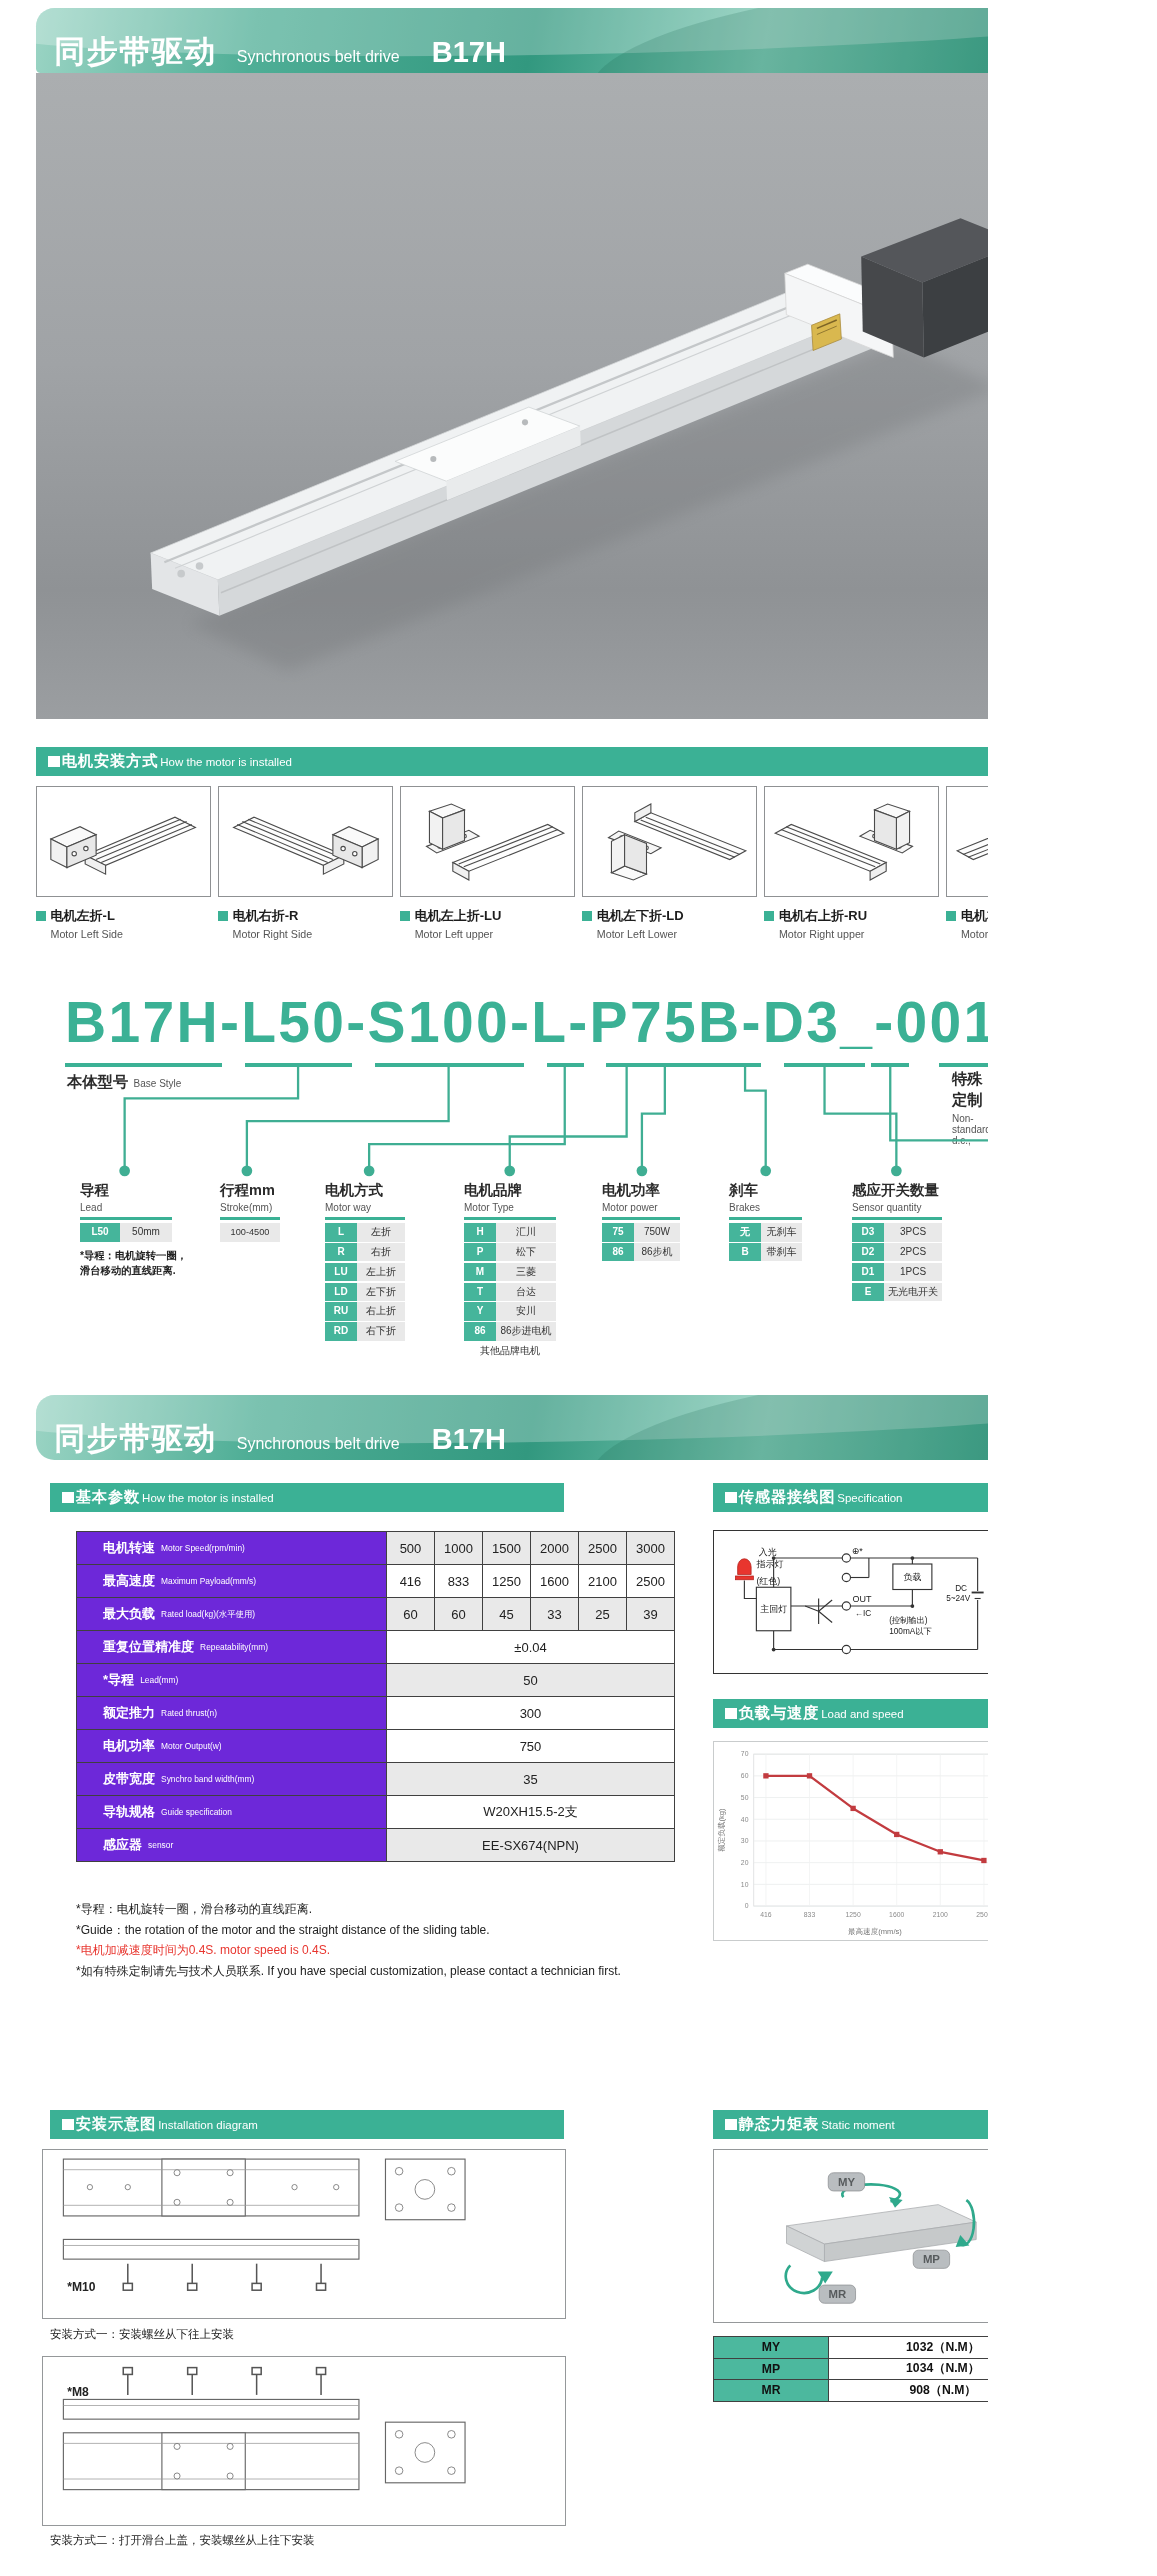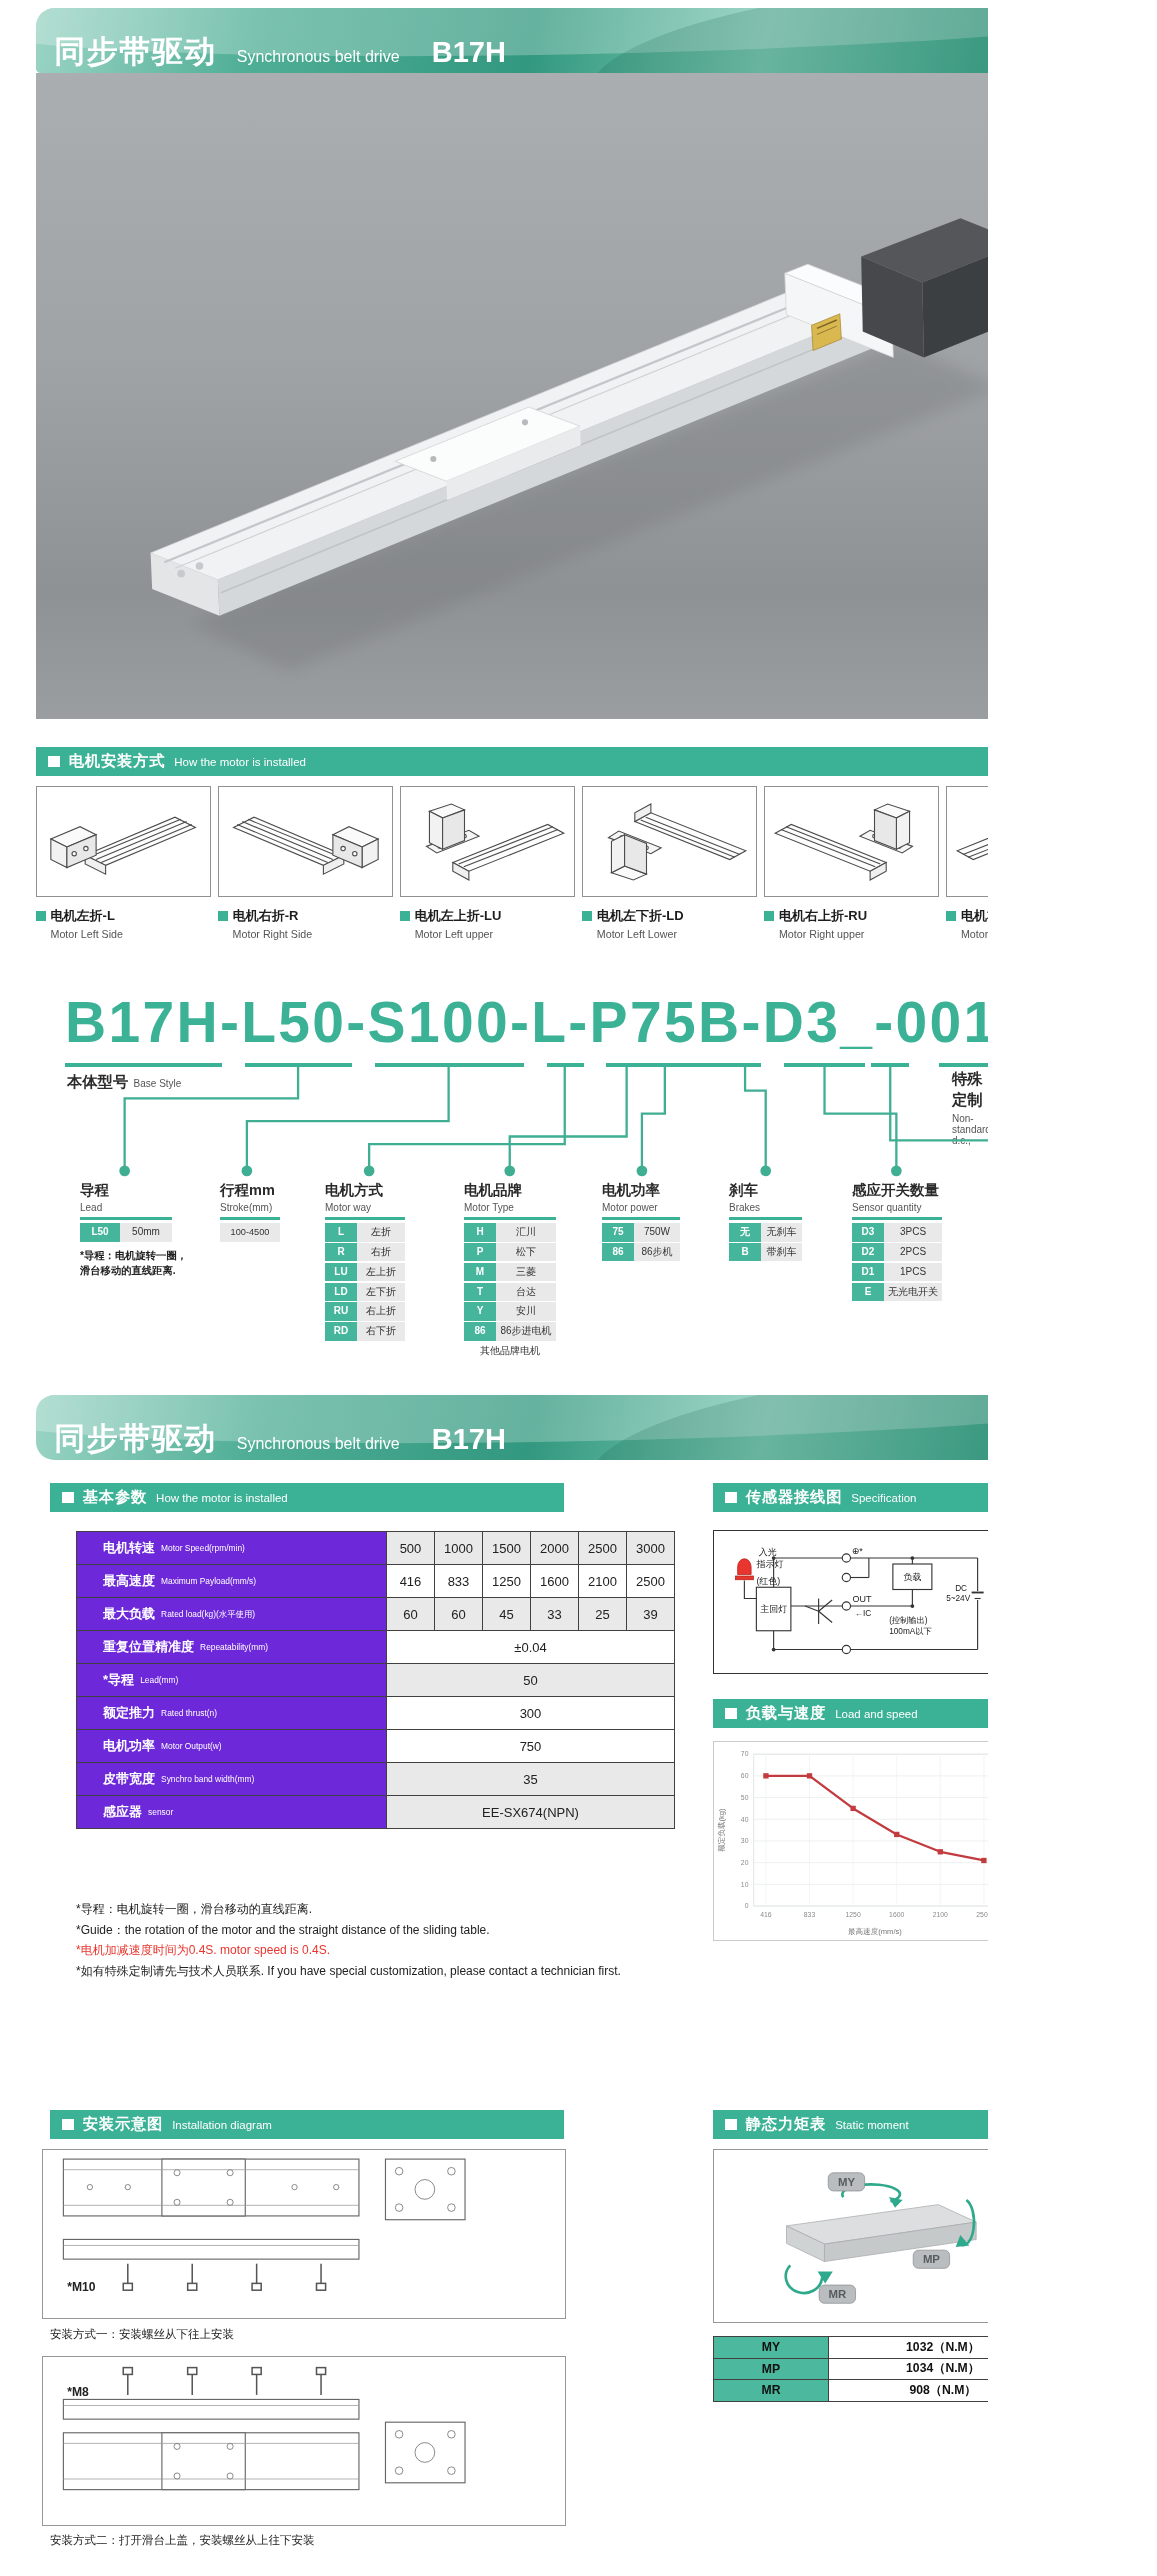--- a/index.html
+++ b/index.html
@@ -19,21 +19,21 @@
   .b-en{font-size:16px;}
   .b-model{font-size:29px;font-weight:bold;margin-left:12.2px;}
 
   
   .photo{position:absolute;left:36px;top:73px;width:1085px;height:646px;
     background:linear-gradient(180deg,#abaeb0 0%,#a0a3a6 45%,#8f9295 80%,#9b9ea1 100%);}
   .photo svg{width:100%;height:100%;display:block;}
 
   
   .secbar{position:absolute;height:29px;background:#3bb195;display:flex;align-items:center;
-    padding-left:12.2px;gap:9px;color:#fff;box-sizing:border-box;}
+    padding-left:12.2px;gap:2px;color:#fff;box-sizing:border-box;}
   .secbar .sq{width:11.5px;height:11.5px;background:#fff;flex:none;}
   .secbar .zh{font-size:15.3px;font-weight:bold;letter-spacing:0.8px;}
   .secbar .en{font-size:11.5px;}
 
   
   .thumbs{position:absolute;left:36px;top:786px;width:1085px;height:111px;display:flex;gap:7.6px;}
   .thumb{flex:1;background:#fff;border:0.8px solid #8f9193;display:flex;align-items:center;justify-content:center;box-sizing:border-box;}
   .thumb-art{width:157px;height:96px;}
   .tlabels{position:absolute;left:36px;top:907px;width:1085px;display:flex;gap:7.6px;}
   .tlabel{flex:1;}
@@ -585,20 +585,27 @@
           <span class="e">Motor Output(w)</span>
         </div>
       <div class="pmerge">750</div>
     </div>
     <div class="prow">
       <div class="plabel">
           <span class="z">皮带宽度</span>
           <span class="e">Synchro band width(mm)</span>
         </div>
       <div class="pmerge pg">35</div>
+    </div>
+    <div class="prow">
+      <div class="plabel">
+          <span class="z">导轨规格</span>
+          <span class="e">Guide specification</span>
+        </div>
+      <div class="pmerge">W20XH15.5-2支</div>
     </div>
     <div class="prow">
       <div class="plabel">
           <span class="z">感应器</span>
           <span class="e">sensor</span>
         </div>
       <div class="pmerge pg">EE-SX674(NPN)</div>
     </div>
   </div>
 

